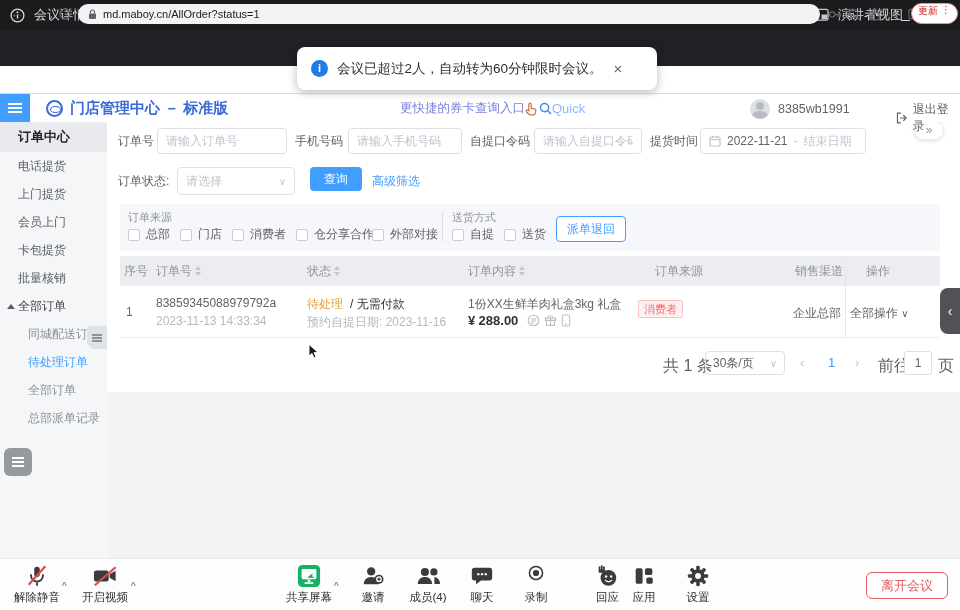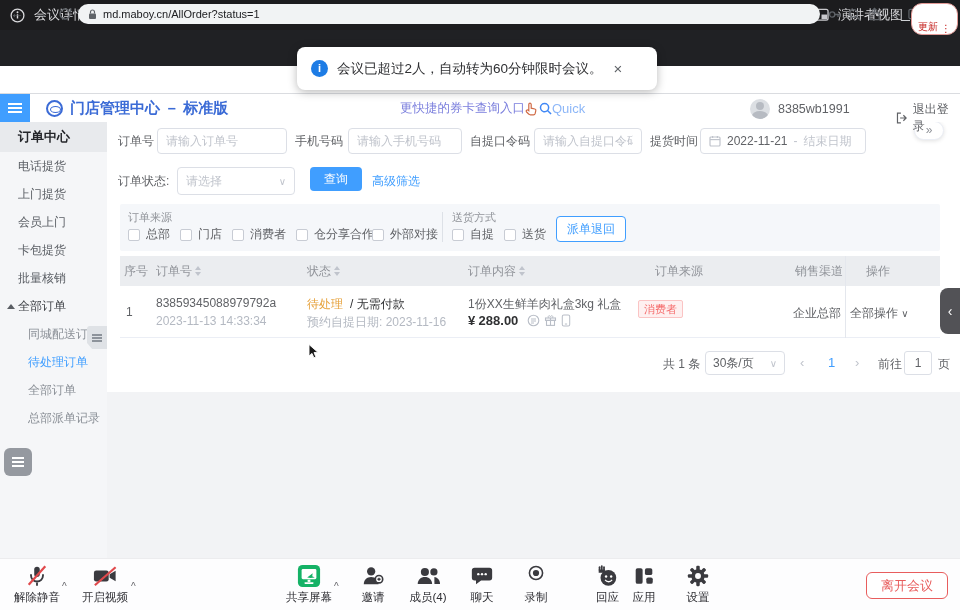--- a/index.html
+++ b/index.html
@@ -23,21 +23,21 @@
   .tab.active { background:#fff; }
   .tab .ttl { overflow:hidden; text-overflow:ellipsis; flex:1; }
   .tab .x { color:#5f6368; font-size:11px; flex:none; }
   .tabico { width:11px; height:11px; border-radius:50%; flex:none; }
   .winbtn { position:absolute; top:6px; color:#cfd1d4; font-size:11px; text-align:center; width:18px; }
 
   
   #addr { left:0; top:66px; width:960px; height:28px; background:#fff; border-bottom:1px solid #dadce0; z-index:10; }
   .navico { position:absolute; top:4px; color:#5f6368; font-size:14px; line-height:18px; }
   #urlpill { position:absolute; left:78px; top:4px; width:742px; height:20px; background:#f1f3f4; border-radius:10px; display:flex; align-items:center; gap:6px; padding:0 10px; font-size:11px; color:#202124; }
-  #updatepill { position:absolute; right:2px; top:3px; height:32px; border:1px solid #e29a96; border-radius:11px; color:#c5221f; font-size:10px; display:flex; align-items:flex-end; gap:3px; padding:0 6px; background:#fff; }
+  #updatepill { position:absolute; right:2px; top:3px; height:21px; border:1px solid #e29a96; border-radius:11px; color:#c5221f; font-size:10px; display:flex; align-items:flex-start; gap:3px; padding:0 6px; background:#fff; }
 
   
   #banner { left:297px; top:47px; width:360px; height:43px; background:#fff; border-radius:8px; box-shadow:0 2px 10px rgba(0,0,0,.28); display:flex; align-items:center; gap:9px; padding:0 14px; z-index:50; }
   #banner .info { width:17px; height:17px; border-radius:50%; background:#1d7ce5; color:#fff; font-size:11px; font-weight:bold; text-align:center; line-height:17px; flex:none; }
   #banner .msg { font-size:13.5px; color:#2f3033; white-space:nowrap; }
   #banner .x { color:#5f6368; font-size:15px; margin-left:2px; }
 
   
   #pagehead { left:0; top:94px; width:960px; height:28px; background:#fff; z-index:5; }
   #menubtn { left:0; top:94px; width:30px; height:28px; background:#409eff; z-index:6; display:flex; align-items:center; justify-content:center; }
@@ -91,21 +91,21 @@
   .sort .dn { border-top:4px solid #c0c4cc; }
   #trow { left:120px; top:286px; width:820px; height:52px; background:#fff; border-bottom:1px solid #ebeef5; }
   .cell { position:absolute; font-size:12px; color:#606266; white-space:nowrap; }
   .muted { color:#b4b9c2; }
   .status-warn { color:#e6a23c; }
   .price { color:#303133; font-weight:bold; font-size:13px; }
   .tag-red { display:inline-block; font-size:11px; color:#f56c6c; background:#fef0f0; border:1px solid #fbc4c4; border-radius:2px; padding:1px 5px; line-height:14px; }
   #fixcol { left:845px; top:256px; width:1px; height:82px; background:#e4e7ed; box-shadow:-5px 0 6px -4px rgba(0,0,0,.12); }
   .rowicons { display:inline-flex; gap:4px; margin-left:5px; vertical-align:-2px; }
 
-  .pgtxt { font-size:12px; color:#606266; }
+  .pgtxt { font-size:16px; color:#606266; }
   #pgsel { width:80px; height:24px; border:1px solid #dcdfe6; border-radius:4px; display:flex; align-items:center; justify-content:space-between; padding:0 7px; font-size:12px; color:#606266; }
   .pgarrow { font-size:13px; color:#c0c4cc; }
   .pgcur { font-size:13px; color:#409eff; }
   #pginp { width:28px; height:24px; border:1px solid #dcdfe6; border-radius:3px; text-align:center; font-size:12px; color:#606266; font-family:inherit; }
 
   #edgehandle { left:940px; top:288px; width:20px; height:46px; background:rgba(58,58,63,.88); border-radius:8px 0 0 8px; color:#fff; font-size:14px; display:flex; align-items:center; justify-content:center; z-index:45; }
 
   
   #mbar { left:0; top:558px; width:960px; height:52px; background:#fdfdfe; border-top:1px solid #ececee; z-index:40; }
   .mbtn { position:absolute; top:3px; width:58px; height:46px; display:flex; flex-direction:column; align-items:center; justify-content:space-between; padding:2px 0 3px; }

